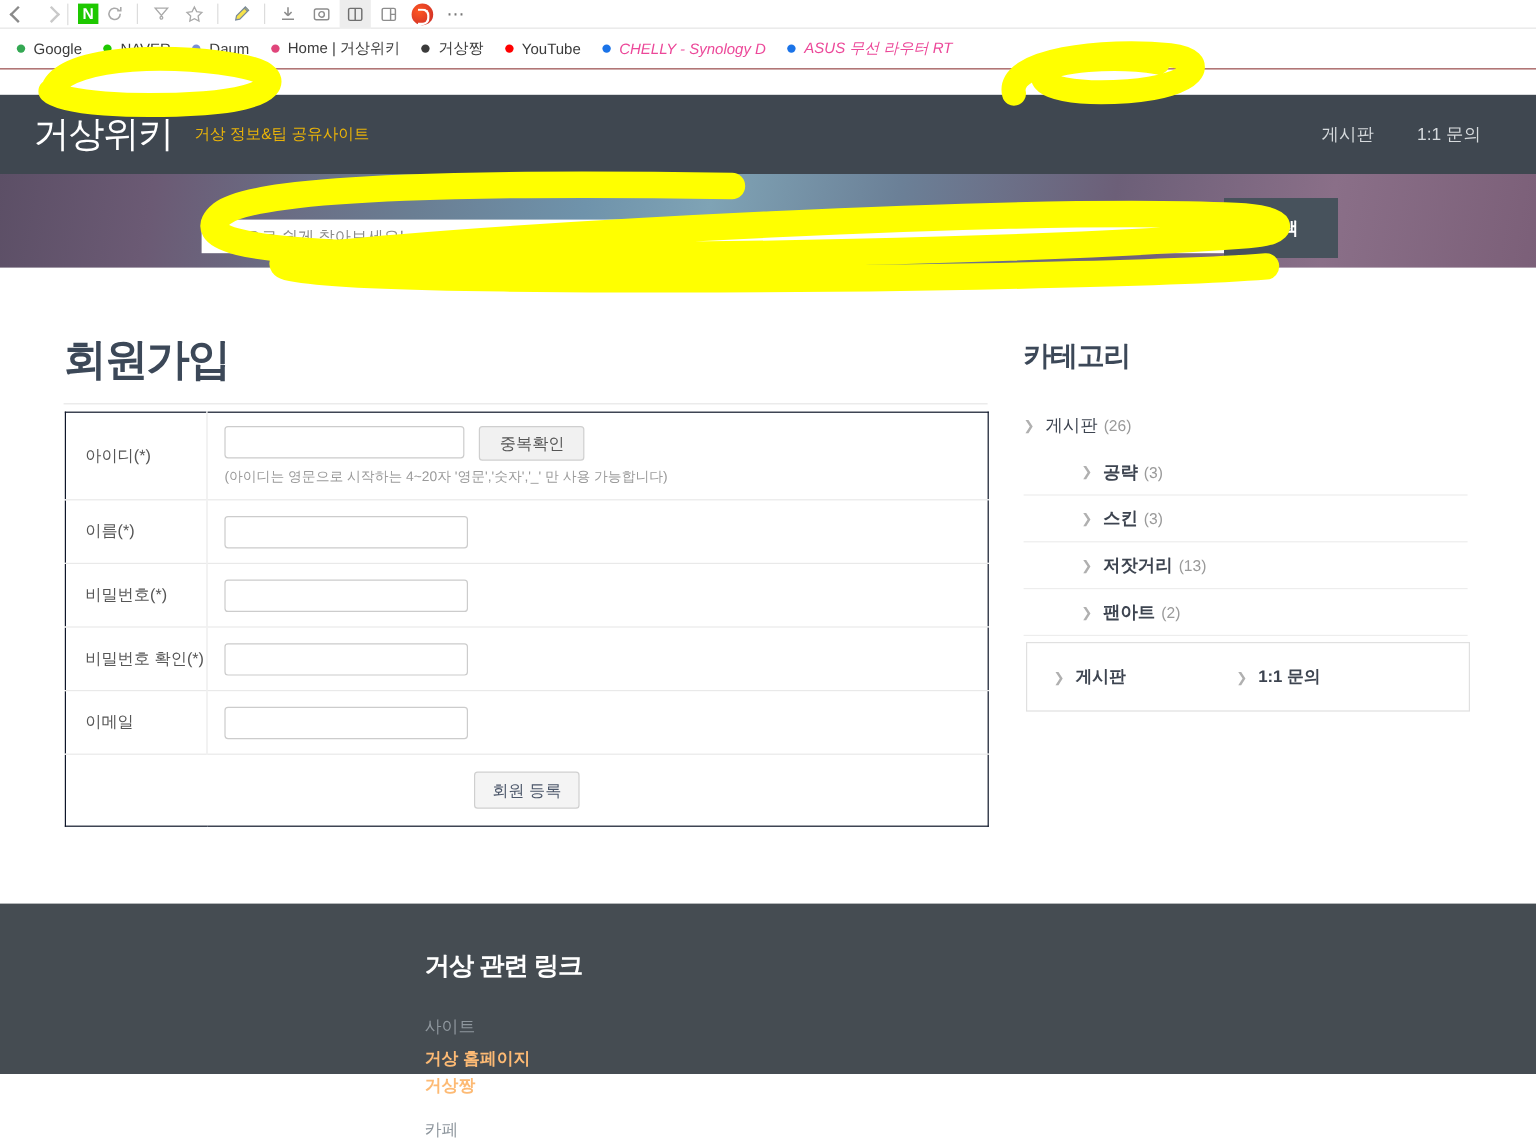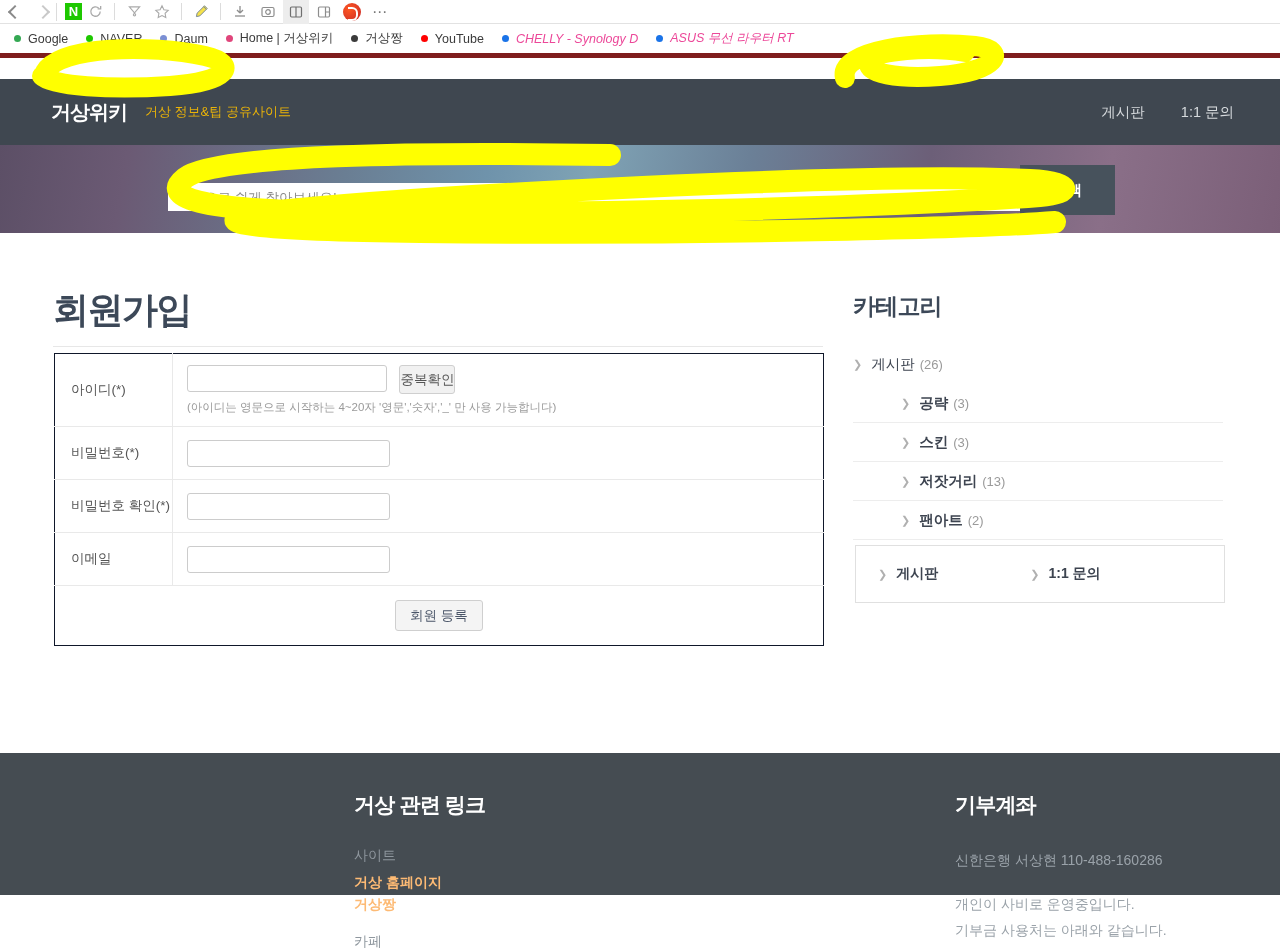--- a/index.html
+++ b/index.html
@@ -53,35 +53,35 @@
   .avatar-ico { width: 18px; height: 18px; border-radius: 50%;
      background: radial-gradient(circle at 35% 35%, #ff5722, #c62828); position: relative; }
   .avatar-ico::after { content:""; position:absolute; left:5px; top:4px; width:8px; height:10px;
      border:2px solid #fff; border-radius: 0 6px 6px 0; border-left: none; }
   .dots { letter-spacing: 1px; font-size: 15px; color: #777; }
 
   
   .bookmarks {
     position: absolute; left: 0; top: 24px; width: 1280px; height: 34px;
     background: #fff; display: flex; align-items: center; gap: 0px; padding-left: 14px;
-    border-bottom: 5px solid #7f1d1d;
+    border-bottom: 1px solid #7f1d1d;
   }
   .bm { display: flex; align-items: center; gap: 7px; padding-right: 18px; font-size: 12.5px;
      color: #3b3b3b; white-space: nowrap; }
   .bm .dot { width: 7px; height: 7px; border-radius: 50%; flex: none; }
   .bm .muted { color: #ec4899; font-style: italic; }
 
   .chrome-gap { position: absolute; left:0; top:58px; width:1280px; height:21px; background:#fff; }
 
   
   .site-header {
     position: absolute; left: 0; top: 79px; width: 1280px; height: 66px;
     background: #3f4750; display: flex; align-items: center;
   }
-  .brand { margin-left: 51px; color: #fff; font-size: 20px; font-weight: bold; letter-spacing: -1px; }
+  .brand { margin-left: 28px; color: #fff; font-size: 30px; font-weight: normal; letter-spacing: -1px; }
   .tagline { margin-left: 18px; color: #eab308; font-size: 13px; }
   .nav-right { margin-left: auto; margin-right: 46px; display: flex; gap: 36px; }
   .nav-right a { color: #d6dadd; font-size: 14.5px; text-decoration: none; }
 
   
   .banner {
     position: absolute; left: 0; top: 145px; width: 1280px; height: 88px;
     background: linear-gradient(100deg,
       #5c4f66 0%, #6b5a74 10%, #6a7e93 27%, #6f93ab 38%,
       #7fa3b5 46%, #6b8097 58%, #6c5f78 72%, #8a6f88 86%, #7b5f78 100%);
@@ -94,41 +94,41 @@
     font-family: "Liberation Sans", sans-serif;
   }
   .search-input::placeholder { color: #8b8b8b; }
   .search-btn {
     position: absolute; left: 1020px; top: 20px; width: 95px; height: 50px;
     background: #47525c; color: #fff; border: none; font-size: 14.5px; font-weight: bold;
     cursor: pointer; font-family: "Liberation Sans", sans-serif;
   }
 
   
-  .main { position: absolute; left: 0; top: 233px; width: 1280px; height: 520px; background: #fff; }
+  .main { position: absolute; left: 0; top: 223px; width: 1280px; height: 520px; background: #fff; }
   .page-title { position: absolute; left: 53px; top: 53px; font-size: 36px; font-weight: bold;
      color: #3c4858; letter-spacing: -1.5px; }
   .title-rule { position:absolute; left:53px; top:113px; width:770px; height:1px; background:#e7e7e7; }
 
   .form-table { position: absolute; left: 54px; top: 120px; width: 770px;
      border: 1px solid #0f172a; border-collapse: collapse; }
   .form-table tr { border-bottom: 1px solid #e9e9e9; }
   .form-table tr:last-child { border-bottom: none; }
   .form-table td { padding: 0; vertical-align: middle; }
   .lbl-cell { width: 118px; padding: 0 0 0 16px !important; font-size: 13.5px; color: #555;
      border-right: 1px solid #e9e9e9; height: 100%; }
   .fld-cell { padding: 11px 0 11px 14px !important; }
   .txtinput {
     width: 200px; height: 27px; border: 1px solid #ccc; border-radius: 3px;
     background: #fff; outline: none; padding: 0 6px;
     font-family: "Liberation Sans", sans-serif; font-size: 13px;
   }
   .txtinput.wide { width: 203px; }
   .dupbtn {
-    height: 29px; padding: 0 0; margin-left: 8px; background: #f1f1f1;
+    height: 29px; padding: 0 16px; margin-left: 8px; background: #f1f1f1;
     border: 1px solid #cfcfcf; border-radius: 3px; font-size: 13.5px; color: #555;
     cursor: pointer; vertical-align: top; font-family: "Liberation Sans", sans-serif;
   }
   .hint { display: block; margin-top: 6px; font-size: 11.5px; color: #9a9a9a; }
   .submit-row td { text-align: center; padding: 14px 0 !important; }
   .submitbtn {
     height: 31px; padding: 0 14px; background: #f4f4f4; border: 1px solid #cfcfcf;
     border-radius: 3px; font-size: 13.5px; color: #4a5568; cursor: pointer;
     font-family: "Liberation Sans", sans-serif;
   }
@@ -300,20 +300,26 @@
       <tbody>
           <tr>
         <td class="lbl-cell">아이디(*)</td>
         <td class="fld-cell">
           <input class="txtinput" type="text" style="">
           <button class="dupbtn">중복확인</button>
           <span class="hint">(아이디는 영문으로 시작하는 4~20자 '영문','숫자','_' 만 사용 가능합니다)</span>
         </td>
       </tr>
       <tr>
+        <td class="lbl-cell" style="height:53px">이름(*)</td>
+        <td class="fld-cell">
+          <input class="txtinput wide" type="text" style="">
+        </td>
+      </tr>
+      <tr>
         <td class="lbl-cell" style="height:53px">비밀번호(*)</td>
         <td class="fld-cell">
           <input class="txtinput wide" type="password" style="">
         </td>
       </tr>
       <tr>
         <td class="lbl-cell" style="height:53px">비밀번호 확인(*)</td>
         <td class="fld-cell">
           <input class="txtinput wide" type="password" style="">
         </td>
@@ -374,27 +380,20 @@
   </div>
 
   <div class="footer">
     <div class="fcol fcol-1">
       <h3>거상 관련 링크</h3>
       <div class="grp">사이트</div>
       <a href="#" class="lnk">거상 홈페이지</a>
       <a href="#" class="lnk">거상짱</a>
       <div class="spacer"></div>
       <div class="grp">카페</div>
-    </div>
-    <div class="fcol fcol-3">
-      <h3>기부계좌</h3>
-      <div class="body">신한은행 서상현 110-488-160286</div>
-      <div class="spacer"></div>
-      <div class="body">개인이 사비로 운영중입니다.</div>
-      <div class="body">기부금 사용처는 아래와 같습니다.</div>
     </div>
   </div>
 
   <svg class="annot" viewBox="0 0 1280 951">
     <g fill="none" stroke="#ffff00" stroke-width="20" stroke-linecap="round" stroke-linejoin="round">
       <path d="M45 72 C 60 46, 150 44, 205 56 C 240 64, 228 82, 170 86 C 110 90, 52 86, 42 76"></path>
       <path d="M845 78 C 838 50, 920 40, 975 46 C 1010 50, 996 72, 940 76 C 900 79, 862 74, 870 60 C 876 50, 930 46, 965 52"></path>
     </g>
     <g fill="none" stroke="#ffff00" stroke-width="22" stroke-linecap="round" stroke-linejoin="round">
       <path d="M610 155 C 420 152, 215 154, 185 178 C 160 198, 200 210, 330 212 C 560 216, 880 208, 1040 196 C 1075 193, 1072 182, 1030 180 C 860 172, 420 196, 270 212 C 200 220, 230 230, 420 232 C 700 235, 980 228, 1055 222"></path>

